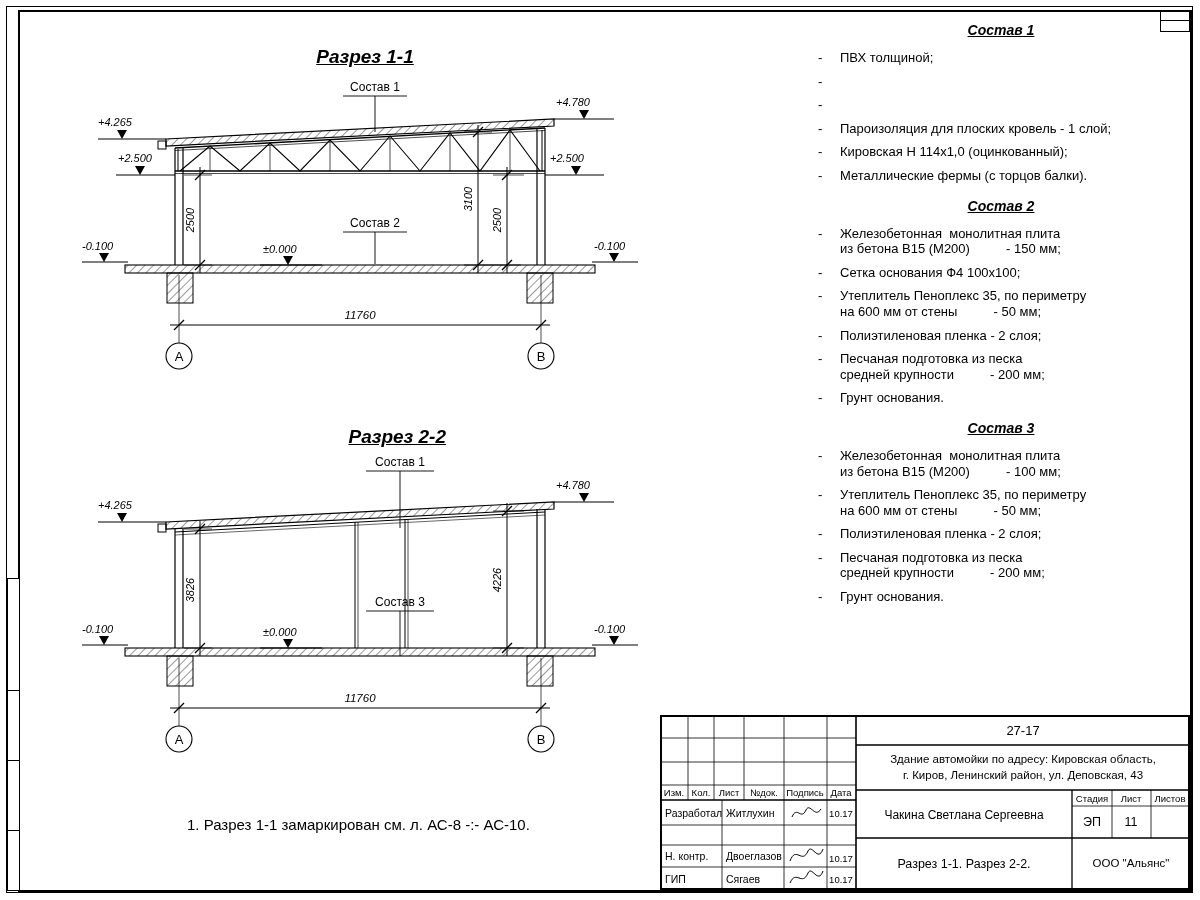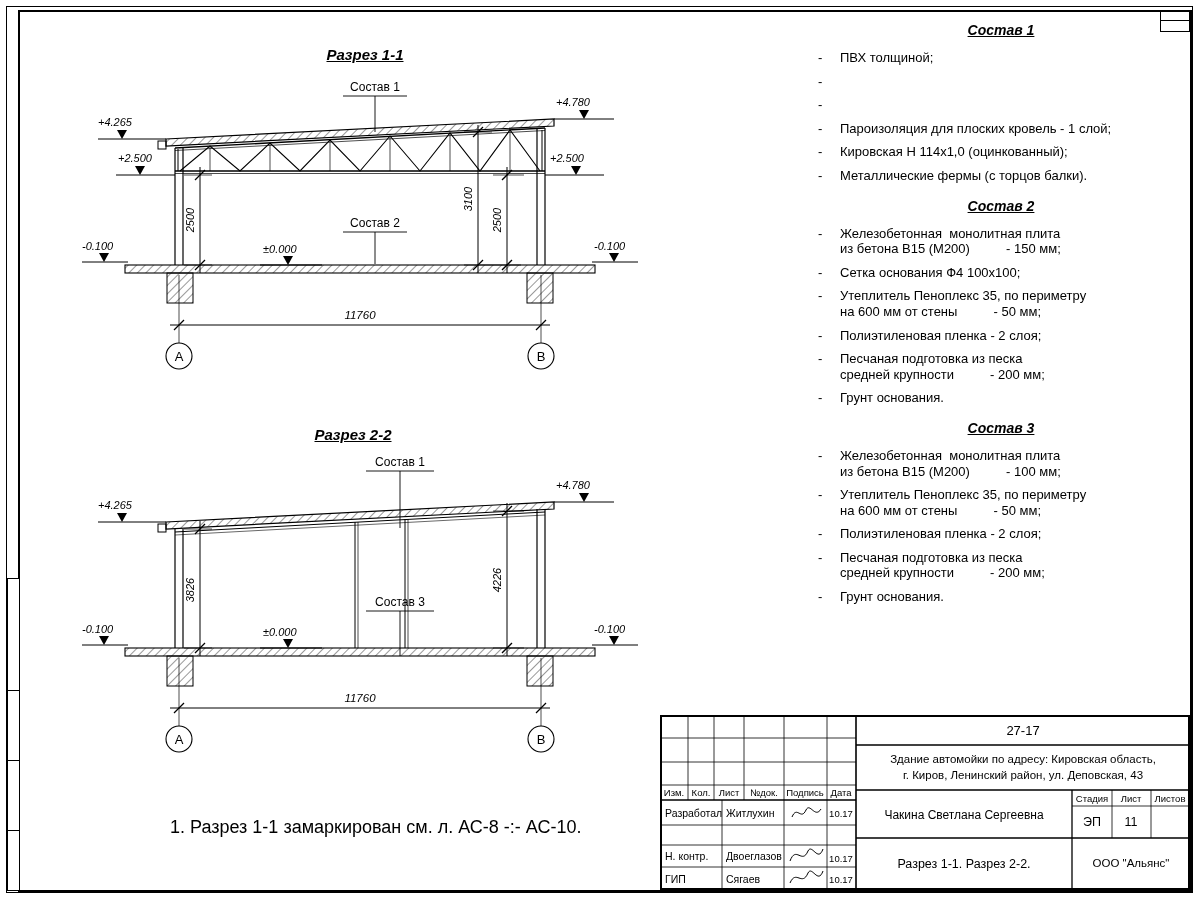--- a/index.html
+++ b/index.html
@@ -7,24 +7,24 @@
     width:1200px;height:900px;position:relative;background:#fff;color:#000;
     font-family:"Liberation Sans", sans-serif;overflow:hidden;
   }
   .abs{position:absolute;}
   .frame-outer{left:6px;top:6px;width:1185px;height:885px;border:1px solid #000;}
   .frame-inner{left:18px;top:10px;width:1170px;height:878px;border:2px solid #000;}
   .edgebox{left:7px;width:11px;border:1px solid #000;background:#fff;}
   .corner-stamp{left:1160px;top:10px;width:28px;height:20px;border:1px solid #000;}
   .corner-stamp .half{height:9px;border-bottom:1px solid #000;}
   .sec-title{
-    width:170px;text-align:center;font-size:15px;font-weight:bold;font-style:italic;
+    width:170px;text-align:center;font-size:19px;font-weight:bold;font-style:italic;
     text-decoration:underline;
   }
-  .notes{left:170px;top:816px;font-size:18px;line-height:1.25;}
+  .notes{left:187px;top:816px;font-size:15px;line-height:1.25;}
   .comps{left:812px;top:22px;width:378px;}
   .comp-title{
     text-align:center;font-size:14px;font-weight:bold;font-style:italic;
     text-decoration:underline;margin:14px 0 12px 0;
   }
   .comp-item{display:flex;margin:0 0 8px 0;font-size:13px;line-height:1.2;}
   .comp-item .dash{width:22px;flex:0 0 22px;text-align:left;padding-left:6px;}
   .comp-item .txt{white-space:pre-wrap;}
   svg text{fill:#000;}
 </style>
@@ -37,21 +37,21 @@
 <div class="abs edgebox" style="top:578px;height:112px;"></div>
 <div class="abs edgebox" style="top:690px;height:70px;"></div>
 <div class="abs edgebox" style="top:760px;height:70px;"></div>
 <div class="abs edgebox" style="top:830px;height:59px;"></div>
 
 <div class="abs corner-stamp">
   <div class="half"></div>
 </div>
 
 <div class="abs sec-title" style="left:280px;top:46px;">Разрез 1-1</div>
-<div class="abs sec-title" style="left:268px;top:426px;">Разрез 2-2</div>
+<div class="abs sec-title" style="left:276px;top:426px;text-align:right;">Разрез 2-2</div>
 
 <svg class="abs" style="left:80px;top:75px;" width="560" height="315" viewBox="0 0 560 315">
   <defs>
     <pattern id="h1" patternUnits="userSpaceOnUse" width="6" height="6" patternTransform="rotate(45)">
       <line x1="0" y1="0" x2="0" y2="6" stroke="#333" stroke-width="1"></line>
     </pattern>
   </defs>
 
   <g>
     <polygon points="86,64 474,44 474,51 86,71" fill="url(#h1)" stroke="#000" stroke-width="1.2"></polygon>

